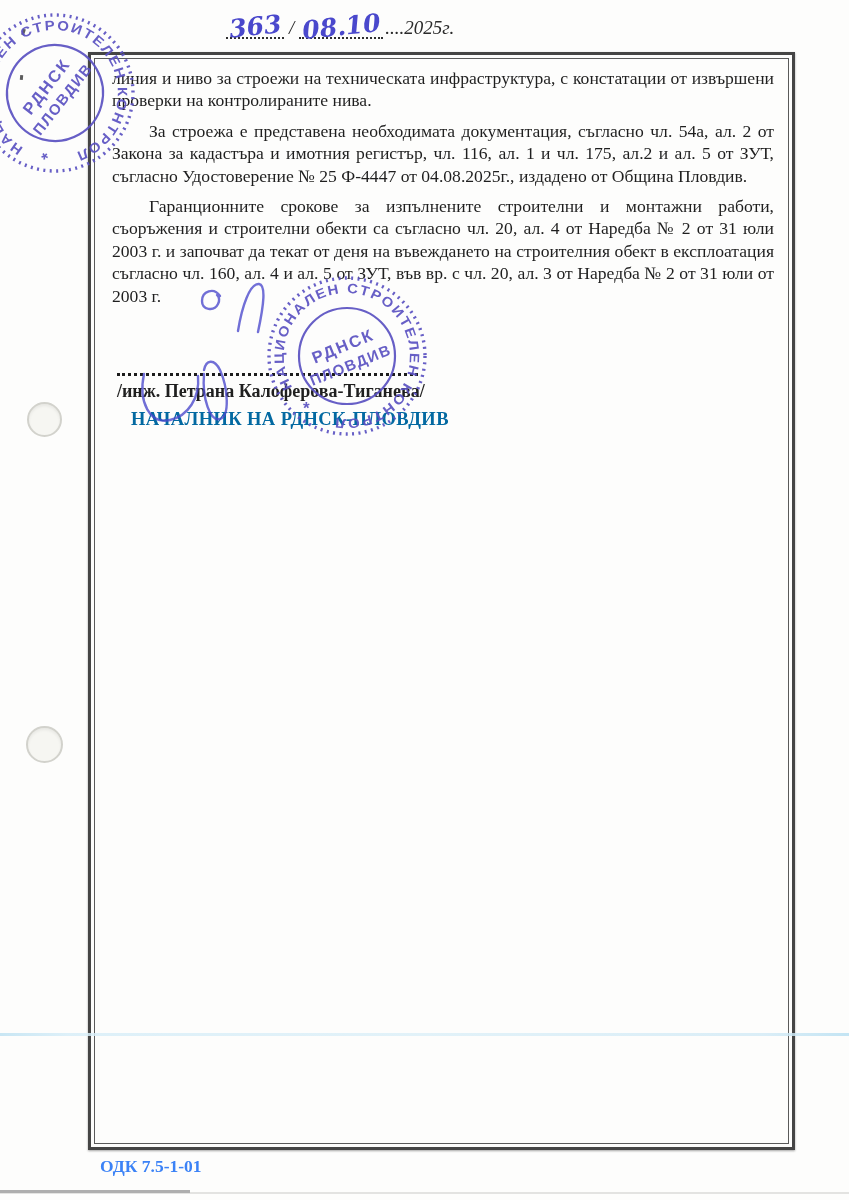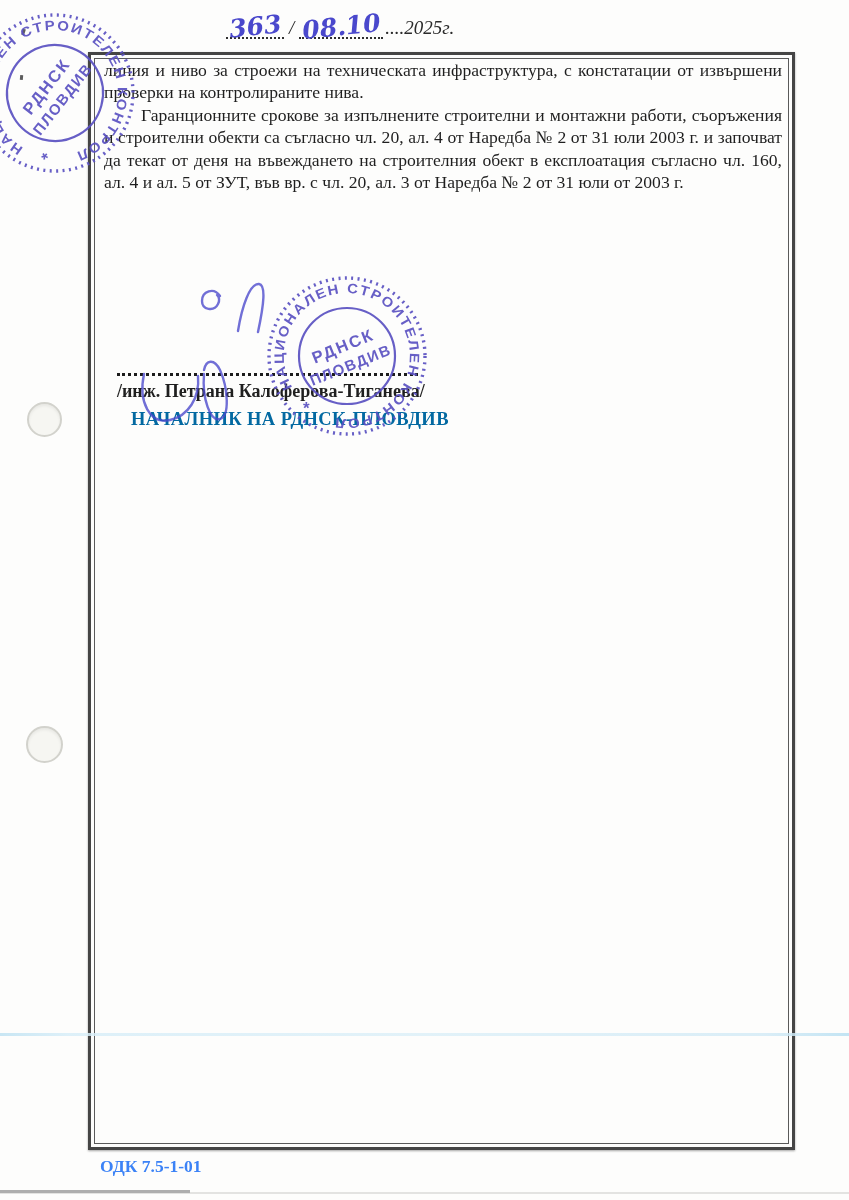--- a/index.html
+++ b/index.html
@@ -45,21 +45,21 @@
     position:absolute;left:3px;top:3px;right:3px;bottom:3px;
     border:1.5px solid #5a5a5a;
   }
   
   .doc-text{
     position:absolute;left:104px;top:59px;width:678px;
     font-size:17.6px;line-height:22.4px;
     text-align:justify;color:#1f1f1f;
     z-index:2;
   }
-  .doc-text p{margin:0;}
+  .doc-text p{margin:8px;}
   .doc-text p.indent{text-indent:37px;}
   .doc-text p.bold{font-weight:bold;text-align:left;}
   
   .sig-dots{
     position:absolute;left:117px;top:359px;width:301px;height:14px;
     border-bottom:3.5px dotted #1c1c1c;z-index:2;
   }
   .sig-name{
     position:absolute;left:117px;top:381px;
     font-size:18px;font-weight:bold;color:#1f1f1f;z-index:2;white-space:nowrap;
@@ -116,20 +116,21 @@
   <span class="hand-slot date"><span class="handwriting">08.10</span></span>
   <span>....2025г.</span>
 </div>
 
 <div class="frame">
   <div class="frame-inner"></div>
 </div>
 
 <div class="doc-text">
   <p>линия и ниво за строежи на техническата инфраструктура, с констатации от извършени проверки на контролираните нива.</p>
+  <p class="indent">За строежа е представена необходимата документация, съгласно чл. 54а, ал. 2 от Закона за кадастъра и имотния регистър, чл. 116, ал. 1 и чл. 175, ал.2 и ал. 5 от ЗУТ, съгласно Удостоверение № 25 Ф-4447 от 04.08.2025г., издадено от Община Пловдив.</p>
   <p class="indent">Гаранционните срокове за изпълнените строителни и монтажни работи, съоръжения и строителни обекти са съгласно чл. 20, ал. 4 от Наредба № 2 от 31 юли 2003 г. и започват да текат от деня на въвеждането на строителния обект в експлоатация съгласно чл. 160, ал. 4 и ал. 5 от ЗУТ, във вр. с чл. 20, ал. 3 от Наредба № 2 от 31 юли от 2003 г.</p>
 </div>
 
 <div class="sig-dots"></div>
 <div class="sig-name">/инж. Петрана Калоферова-Тиганева/</div>
 <div class="sig-title">НАЧАЛНИК НА РДНСК-ПЛОВДИВ</div>
 
 <svg class="scribble" viewBox="0 0 260 180">
   <g fill="none" stroke="#4a48cc" stroke-width="2.4" stroke-linecap="round" opacity="0.78">
     <path d="M 110,26 C 104,17 92,21 92,31 C 92,40 104,42 108,34 C 110,30 109,27 107,25"></path>

